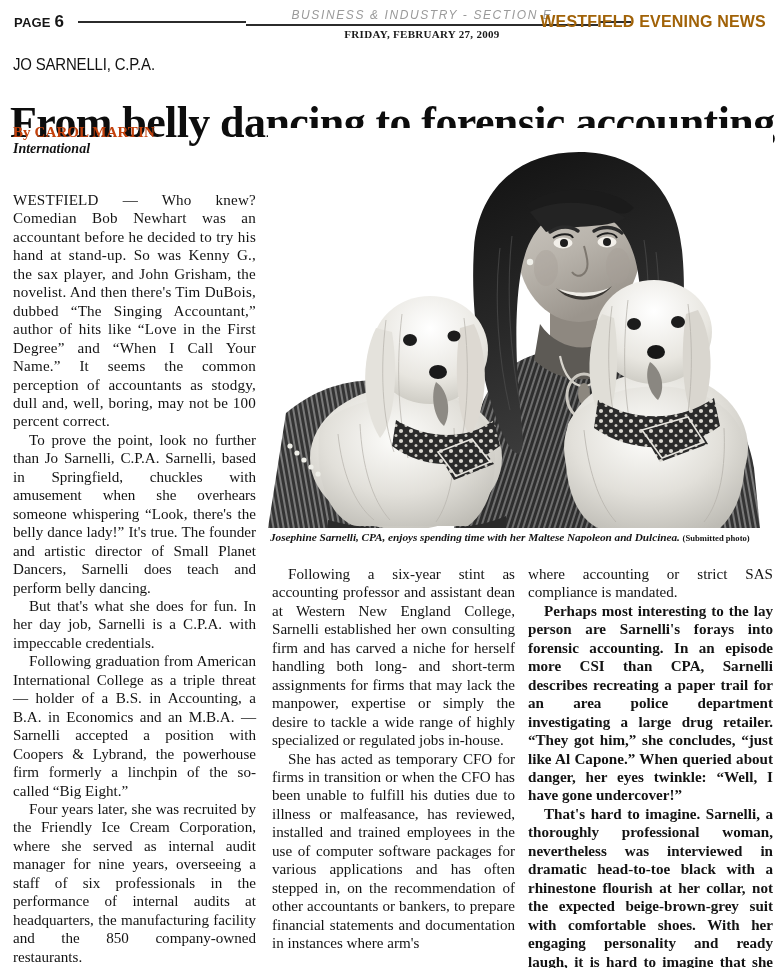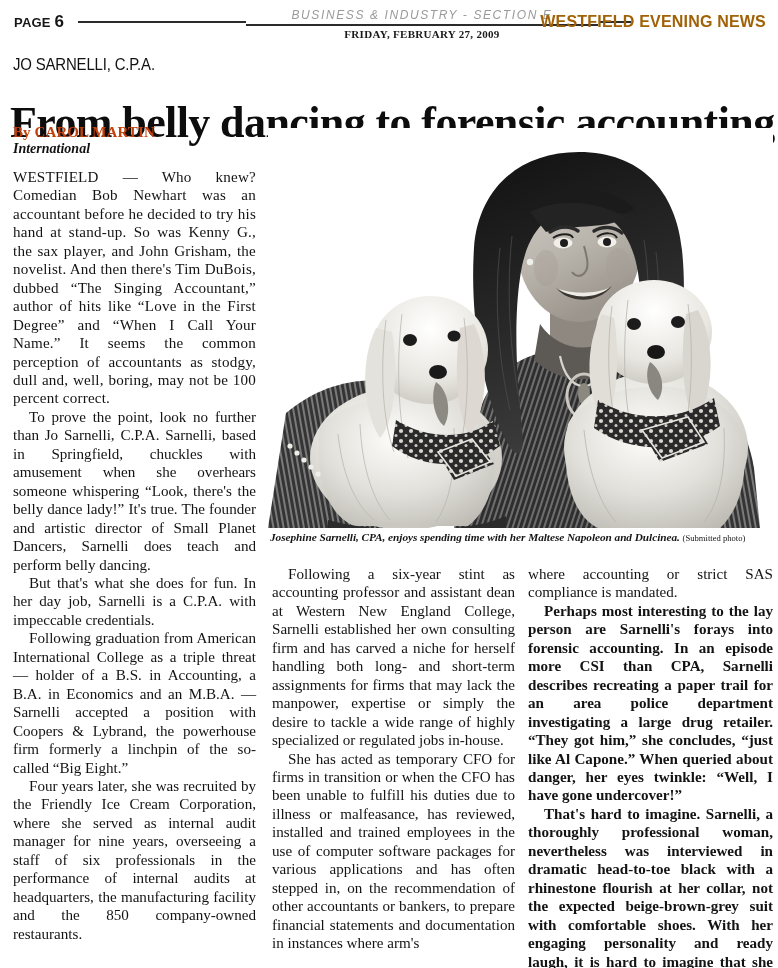--- a/index.html
+++ b/index.html
@@ -178,21 +178,21 @@
     font-weight: bold;
     font-style: italic;
     font-size: 11.3px;
     line-height: 13px;
     color: #151515;
     white-space: nowrap;
     letter-spacing: -0.05px;
   }
   .caption .credit {
     font-style: normal;
-    font-weight: normal;
+    font-weight: bold;
     font-size: 8.6px;
     letter-spacing: 0;
   }
 
   
   .col {
     position: absolute;
     font-family: "Liberation Serif", serif;
     font-size: 15.1px;
     line-height: 18.45px;
@@ -202,21 +202,21 @@
     hyphens: none;
   }
   .col p {
     margin: 0;
     text-indent: 16px;
   }
   .col p.noindent { text-indent: 0; }
 
   #col-left {
     left: 13px;
-    top: 168px;
+    top: 191px;
     width: 243px;
   }
   #col-mid {
     left: 272px;
     top: 565px;
     width: 243px;
   }
   #col-right {
     left: 528px;
     top: 565px;

